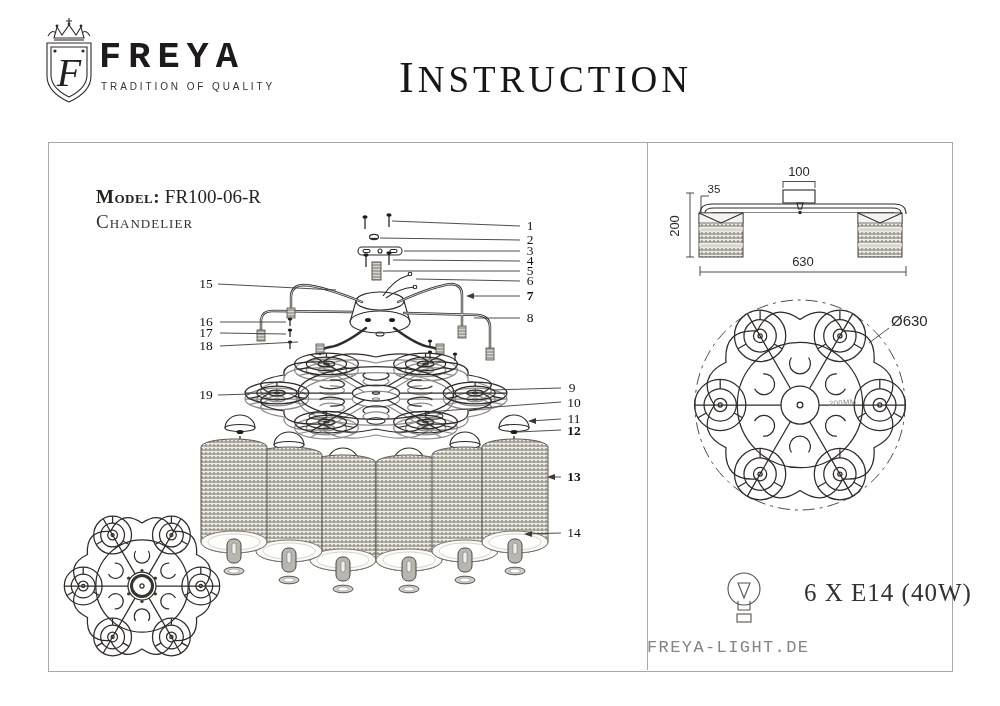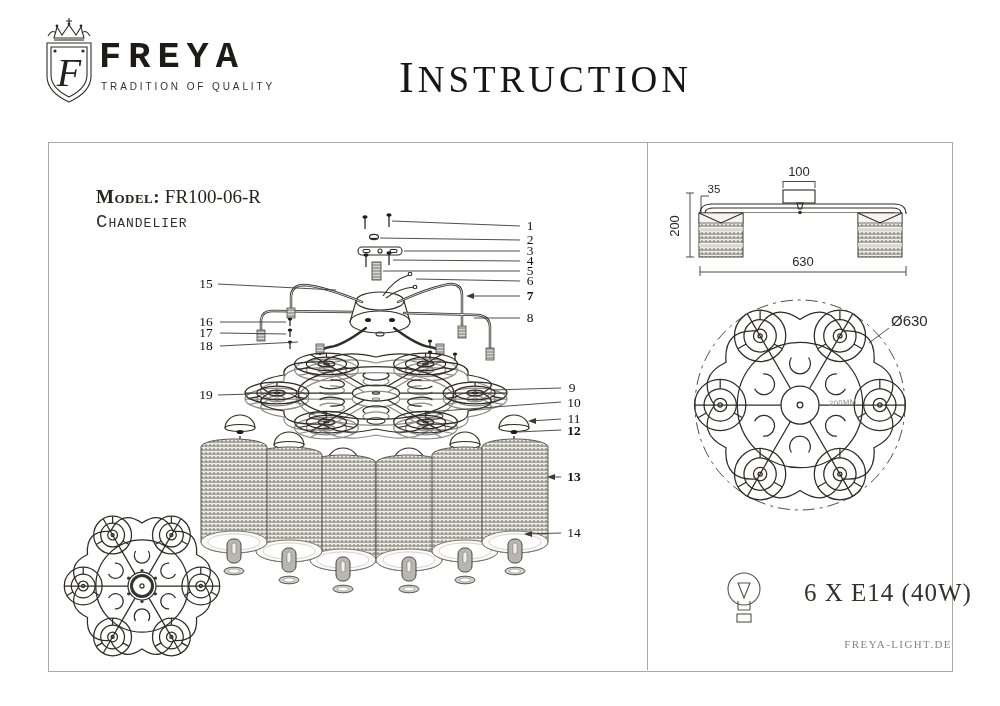--- a/index.html
+++ b/index.html
@@ -17,21 +17,21 @@
   #page-title::first-letter{font-size:44px;}
 
   
   #main-frame{left:48px;top:142px;width:903px;height:528px;border:1px solid #a8a8a4;}
   #panel-divider{left:647px;top:142px;width:0;height:528px;border-left:1px solid #a8a8a4;}
 
   
   #model-line1{left:96px;top:186px;font-family:Liberation Serif, serif;
     font-size:19px;color:#262220;white-space:nowrap;}
   #model-line1 .ml{font-weight:bold;font-variant:small-caps;letter-spacing:0.5px;}
-  #model-line2{left:96px;top:211px;font-family:Liberation Mono, monospace;
+  #model-line2{left:96px;top:211px;font-family:Liberation Serif, serif;
     font-size:19px;font-variant:small-caps;letter-spacing:1px;color:#33302d;}
 
   
   svg text{font-family:"Liberation Serif","DejaVu Serif",serif;}
   .pl{font-size:13.5px;fill:#14120f;text-anchor:middle;}
   .pl.b{font-weight:bold;}
   .dim{font-family:"Liberation Sans","DejaVu Sans",sans-serif;font-size:13px;fill:#2b2a28;text-anchor:middle;}
   .dim.small{font-size:11.5px;}
   .dia{font-family:"Liberation Sans","DejaVu Sans",sans-serif;font-size:15px;fill:#2b2a28;}
   .tiny-note{font-family:"Liberation Sans","DejaVu Sans",sans-serif;font-size:7.5px;fill:#8a8781;text-anchor:middle;letter-spacing:.5px;}
@@ -40,22 +40,22 @@
   .leader{stroke:#3c3b38;stroke-width:0.9;fill:none;}
   .arrow{fill:#3c3b38;stroke:none;}
   .tube{fill:none;stroke:#2f2d2a;stroke-width:2.4;stroke-linecap:round;}
   .tube-hl{fill:none;stroke:#fcfcfa;stroke-width:0.8;stroke-linecap:round;}
   .screwline{stroke:#2e2c29;stroke-width:1.3;}
   .screwhead{fill:#1f1d1a;stroke:none;}
 
   
   #bulb-spec{left:804px;top:579px;font-family:"Liberation Serif","DejaVu Serif",serif;
     font-size:25px;letter-spacing:1px;color:#33302d;white-space:nowrap;}
-  #site-label{left:647px;top:638px;width:305px;text-align:right;
-    font-family:Liberation Serif, serif;font-size:11px;
+  #site-label{left:647px;top:638px;width:305px;text-align:left;
+    font-family:Liberation Mono, monospace;font-size:17px;
     letter-spacing:1.4px;color:#868480;}
 </style>
 </head>
 <body>
 
 <div class="abs" style="left:40px;top:14px;width:230px;height:100px;">
   <svg width="58" height="100" viewBox="0 0 58 100">
 
     <g>
       <path class="ln" d="M29 4 v6 M26 7 h6" stroke-width="1.4"></path>

